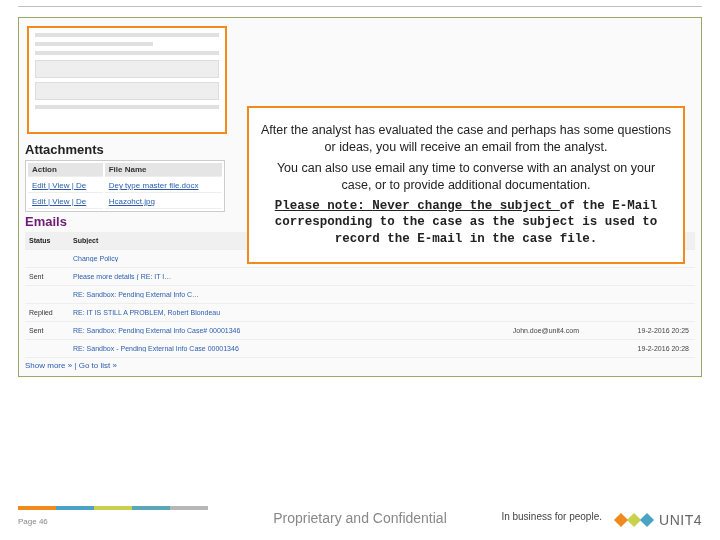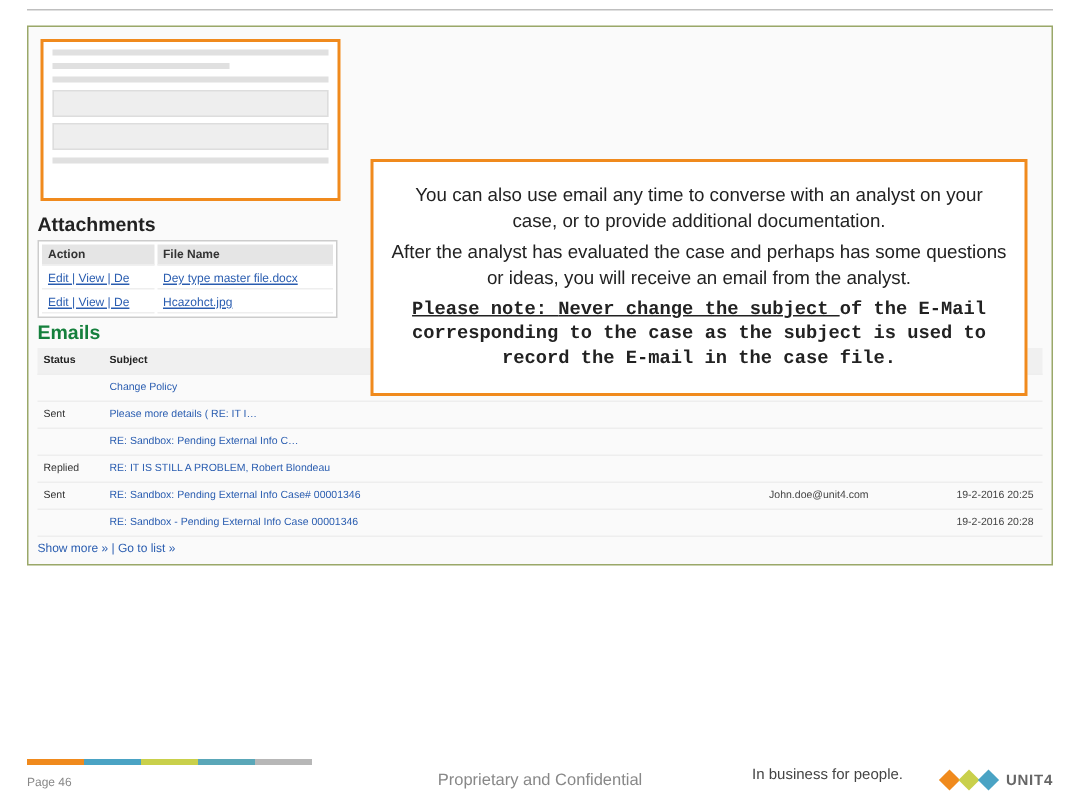--- a/index.html
+++ b/index.html
@@ -16,21 +16,21 @@
   .thumb .tline { height: 4px; background: #e0e0e0; margin: 5px 6px; }
   .thumb .tline.short { width: 60%; }
   .thumb .tblock { height: 18px; background: #eee; margin: 4px 6px; border: 1px solid #ddd; }
 
   .attach-head { position: absolute; top: 124px; left: 6px; font-size: 13px; font-weight: 700; color: #222; }
   .attach-table { position: absolute; top: 142px; left: 6px; width: 200px; font-size: 8px; background: #fff; border: 1px solid #ccc; }
   .attach-table th, .attach-table td { border-bottom: 1px solid #eee; padding: 2px 4px; text-align: left; color: #333; }
   .attach-table th { background: #e5e5e5; font-weight: 700; }
   .attach-table a { color: #2a5db0; text-decoration: underline; }
 
-  .emails-head { position: absolute; top: 196px; left: 6px; font-size: 13px; font-weight: 700; color: #15803d; }
+  .emails-head { position: absolute; top: 196px; left: 6px; font-size: 13px; font-weight: 700; color: #701a75; }
   .email-row { position: absolute; left: 6px; right: 6px; height: 18px; font-size: 7px; color: #333; display: flex; align-items: center; background: #fafafa; border-bottom: 1px solid #eee; }
   .email-row .status { width: 42px; padding-left: 4px; }
   .email-row .subj { flex: 1; padding-left: 6px; color: #2a5db0; overflow: hidden; white-space: nowrap; text-overflow: ellipsis; }
   .email-row .addr { width: 150px; text-align: right; padding-right: 30px; color: #444; }
   .email-row .date { width: 86px; text-align: right; padding-right: 6px; color: #444; }
   .er-head { font-weight: 700; background: #f0f0f0; color: #222; }
 
   .callout { position: absolute; top: 88px; left: 228px; width: 438px; border: 2px solid #f08a1d; background: #fff; padding: 10px 12px; }
   .callout p { font-size: 12.5px; line-height: 1.35; color: #222; text-align: center; margin: 4px 0; }
   .callout .bold { font-weight: 700; font-family: Liberation Mono, monospace; }
@@ -40,28 +40,28 @@
 
   .footer { position: absolute; bottom: 0; left: 0; right: 0; height: 56px; }
   .bars { position: absolute; left: 18px; bottom: 30px; display: flex; width: 190px; height: 4px; }
   .bars span { flex: 1; display: block; }
   .bars .b1 { background: #f08a1d; }
   .bars .b2 { background: #4aa3c4; }
   .bars .b3 { background: #c9d04b; }
   .bars .b4 { background: #5aa7b8; }
   .bars .b5 { background: #b7b7b7; }
   .pagelabel { position: absolute; left: 18px; bottom: 14px; font-size: 8px; color: #888; }
-  .confidential { position: absolute; left: 0; right: 0; bottom: 14px; text-align: center; font-size: 11px; color: #888; }
+  .confidential { position: absolute; left: 0; right: 0; bottom: 14px; text-align: center; font-size: 14px; color: #888; }
   .tagline { position: absolute; right: 118px; bottom: 18px; font-size: 10px; color: #444; margin-left: 19px; }
   .logo { position: absolute; right: 18px; bottom: 10px; height: 20px; display: flex; align-items: center; gap: 3px; }
   .logo .sq { width: 10px; height: 10px; display: inline-block; transform: rotate(45deg); }
   .logo .s1 { background: #f08a1d; }
   .logo .s2 { background: #c9d04b; }
   .logo .s3 { background: #4aa3c4; }
-  .logo .txt { font-weight: 700; font-size: 10px; color: #666; margin-left: 4px; letter-spacing: 0.5px; }
+  .logo .txt { font-weight: 400; font-size: 14px; color: #666; margin-left: 4px; letter-spacing: 0.5px; }
 </style>
 </head>
 <body>
 
 <div class="slide">
   <hr class="header-rule">
 
   <div class="content">
 
     <div class="thumb">
@@ -132,22 +132,22 @@
     <div class="email-row" style="top:322px;">
       <div class="status"></div>
       <div class="subj">RE: Sandbox - Pending External Info Case 00001346</div>
       <div class="addr"></div>
       <div class="date">19-2-2016 20:28</div>
     </div>
 
     <div class="showmore">Show more » | Go to list »</div>
 
     <div class="callout">
+      <p>After the analyst has evaluated the case and perhaps has some questions or ideas, you will receive an email from the analyst.</p>
       <p>You can also use email any time to converse with an analyst on your case, or to provide additional documentation.</p>
-      <p>After the analyst has evaluated the case and perhaps has some questions or ideas, you will receive an email from the analyst.</p>
       <p class="bold">
         <span class="u">Please note: </span><span class="u">Never change the subject </span><span>of the E-Mail corresponding to the case as the subject is used to record the E-mail in the case file.</span>
       </p>
     </div>
 
   </div>
 
   <div class="footer">
     <div class="bars">
       <span class="b1"></span>

